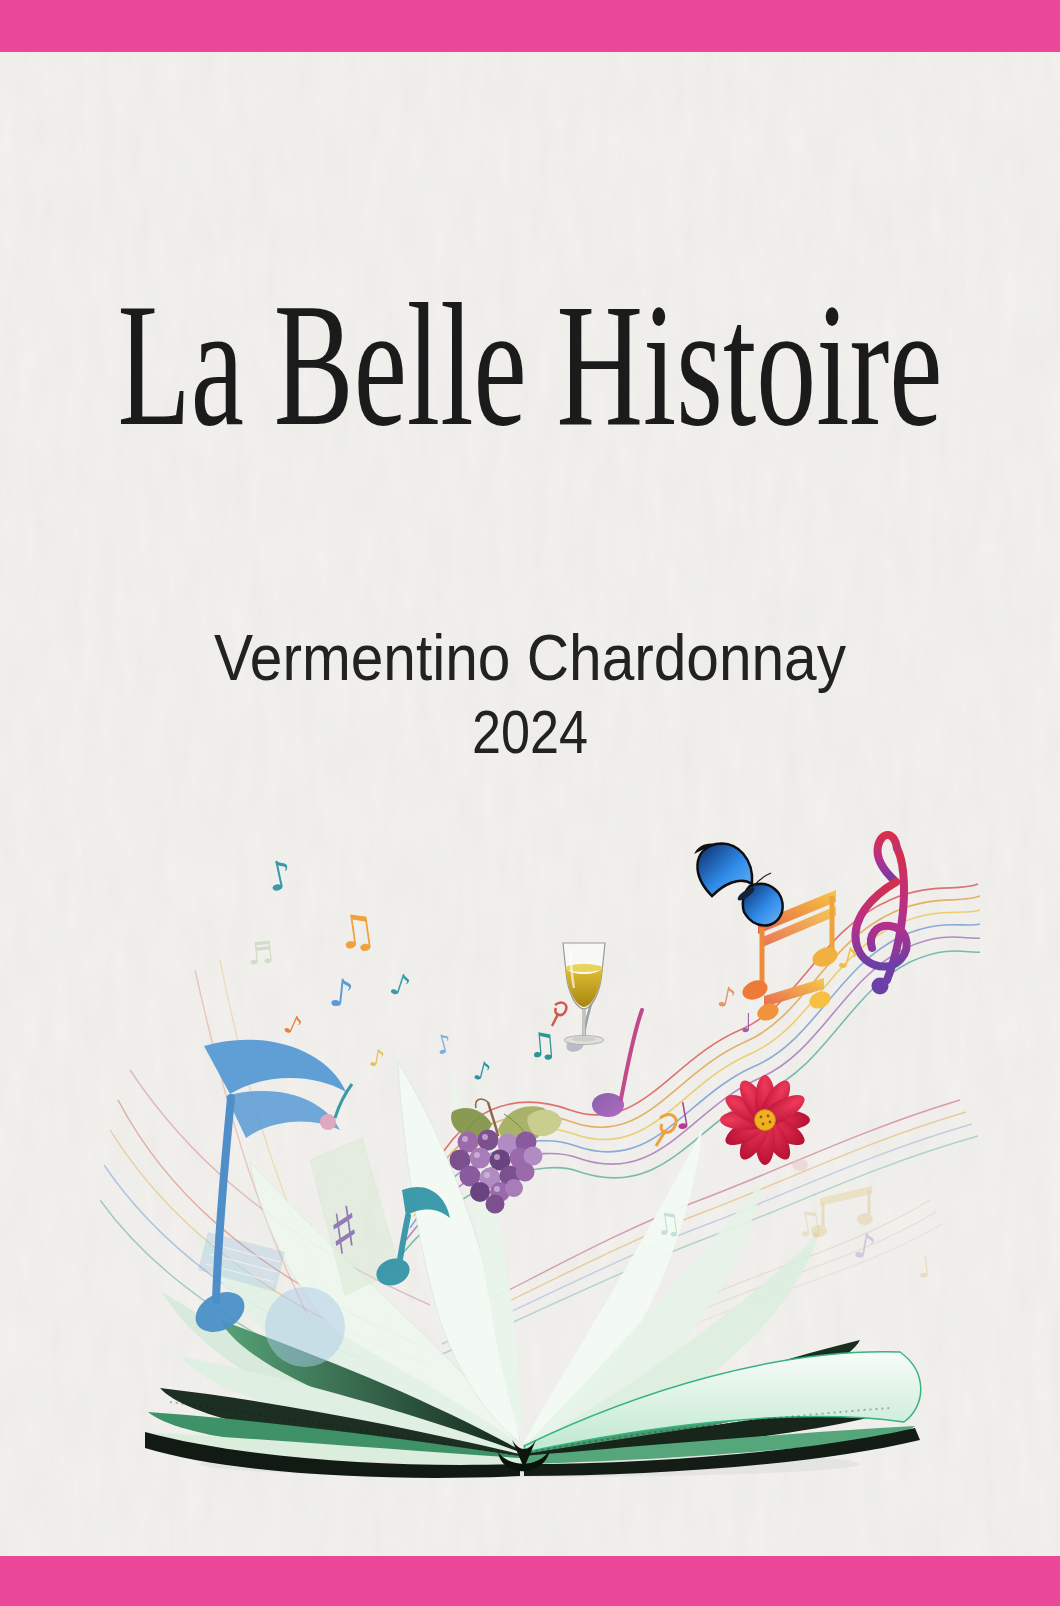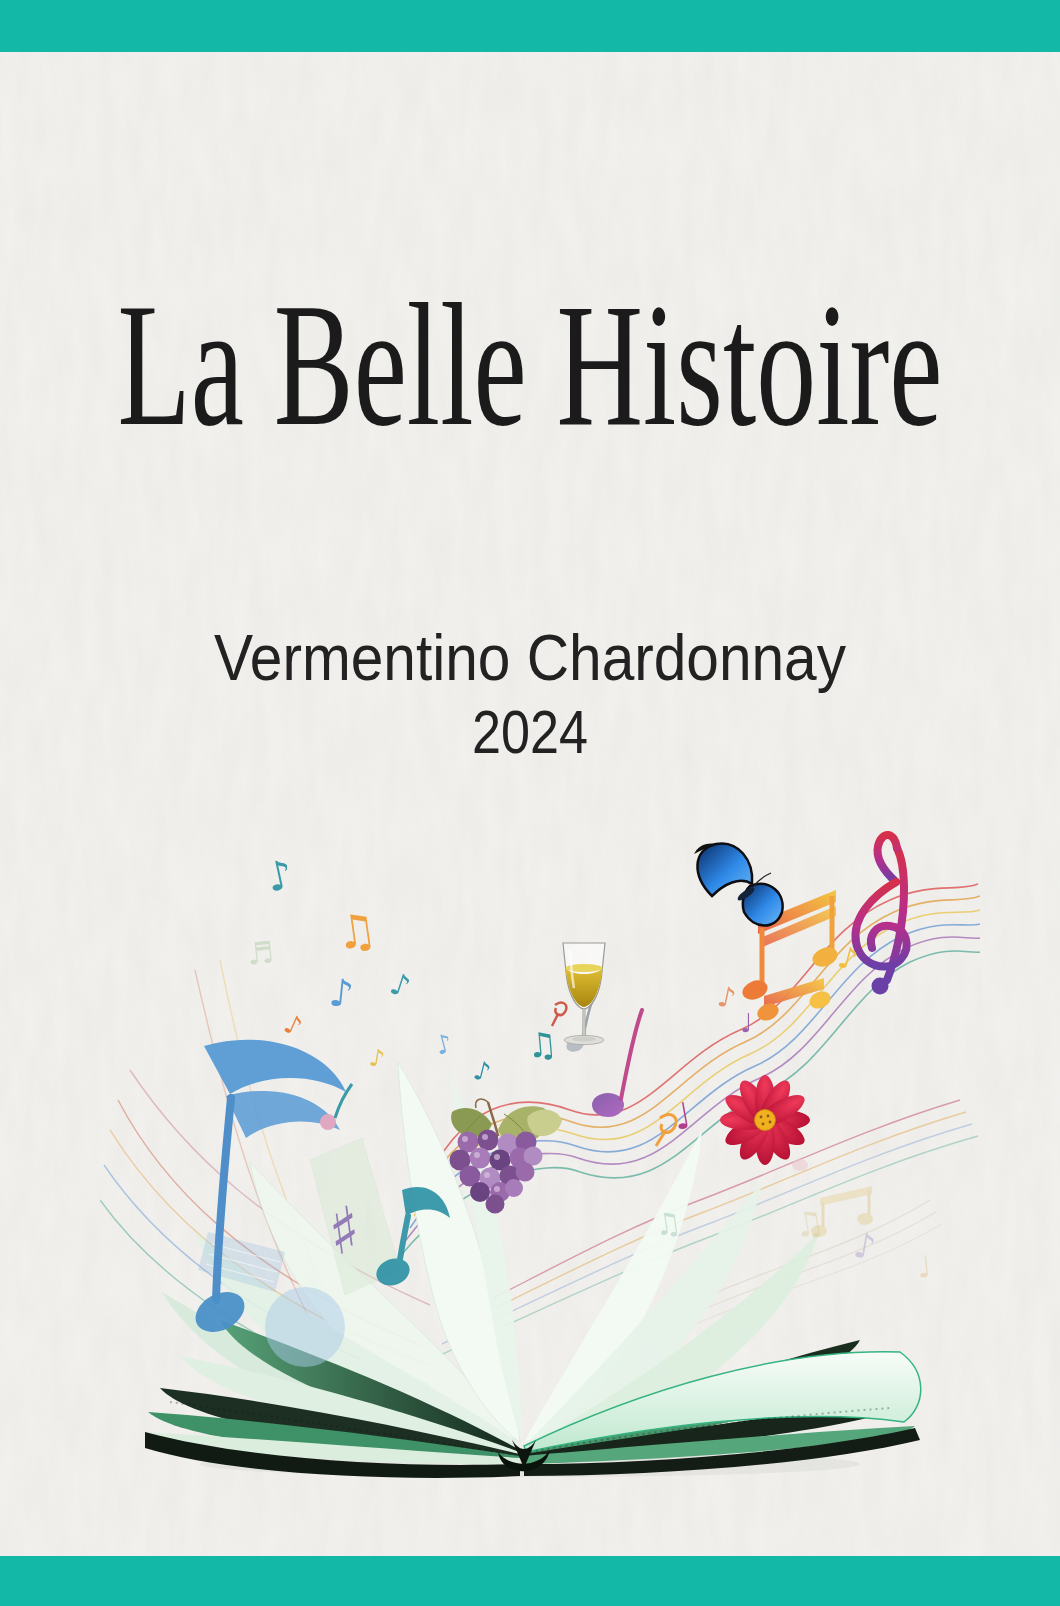--- a/index.html
+++ b/index.html
@@ -1,20 +1,20 @@
 <!DOCTYPE html>
 <html><head>
 <meta charset="utf-8">
 <style>
   html,body{margin:0;padding:0;background:#ffffff;}
   .label-page{
     position:relative;
     width:1060px;height:1606px;
     margin:0 auto;
-    background:#14b8a6;
+    background:#ec4899;
     overflow:hidden;
     font-family:"Liberation Sans",sans-serif;
   }
   .abs{position:absolute;}
   svg text{user-select:none;}
 </style>
 </head>
 <body>
 
 <div class="label-page">

